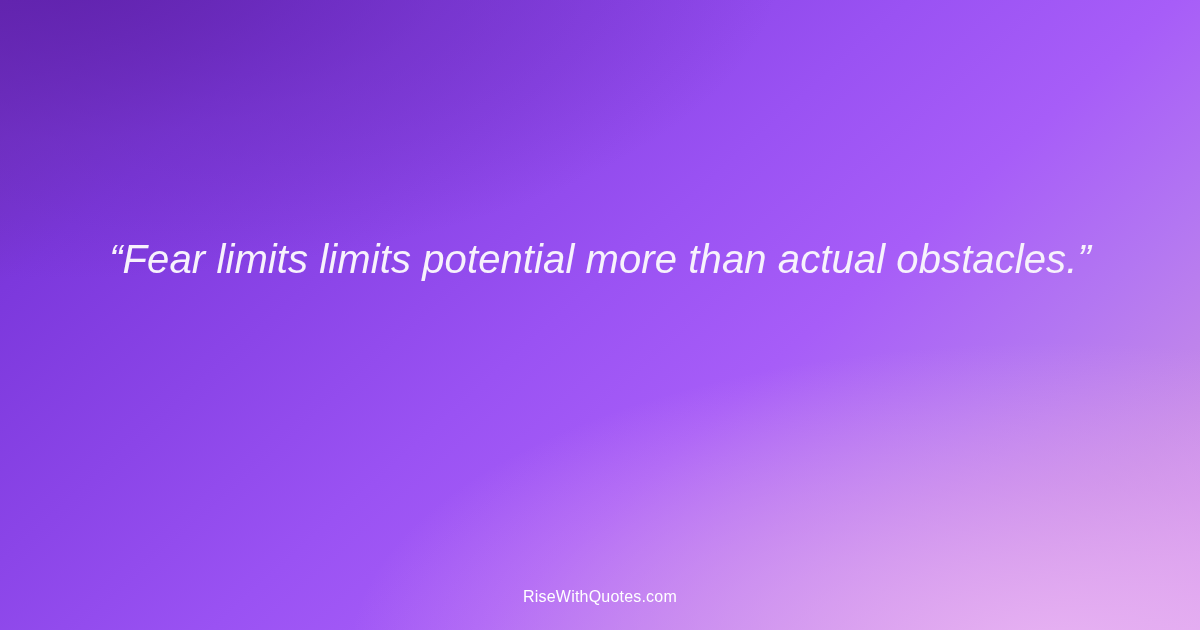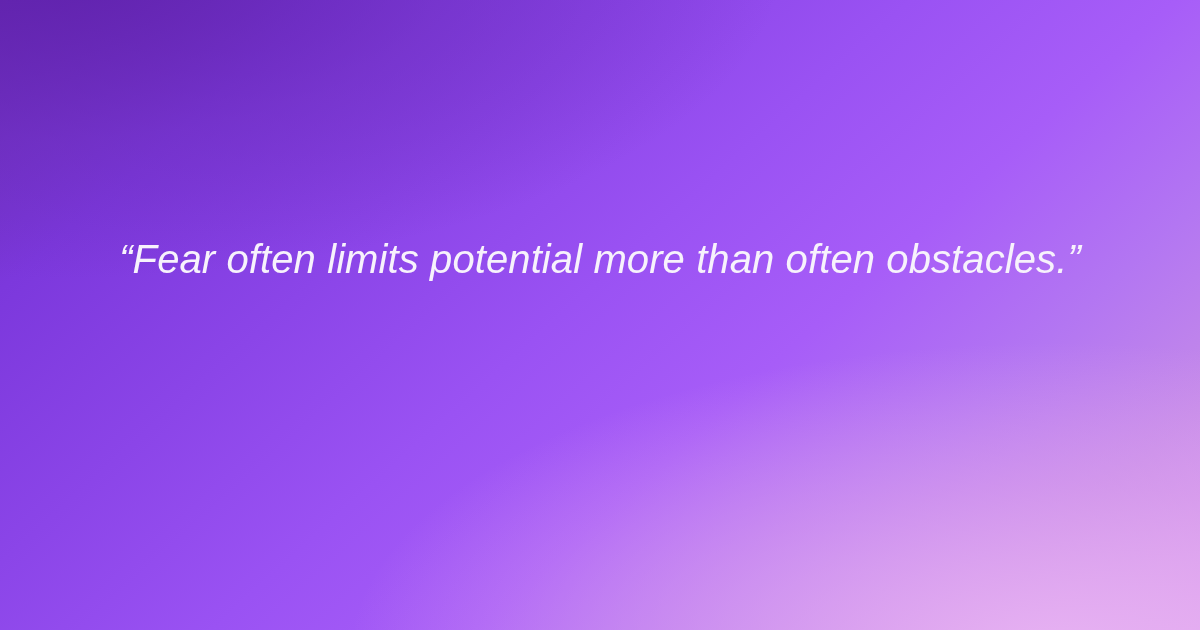--- a/index.html
+++ b/index.html
@@ -93,17 +93,20 @@
     letter-spacing: 0.2px;
     color: #ffffff;
   }
 </style>
 </head>
 <body>
 
 <div class="quote-card">
 
   <div class="quote-block">
-    <p class="quote-text">“Fear often limits potential more than often obstacles.”</p>
+    <p class="quote-text">“Fear limits limits potential more than actual obstacles.”</p>
   </div>
 
+  <div class="footer-brand">
+    <span class="brand-text">RiseWithQuotes.com</span>
+  </div>
 
 </div>
 
 </body></html>

